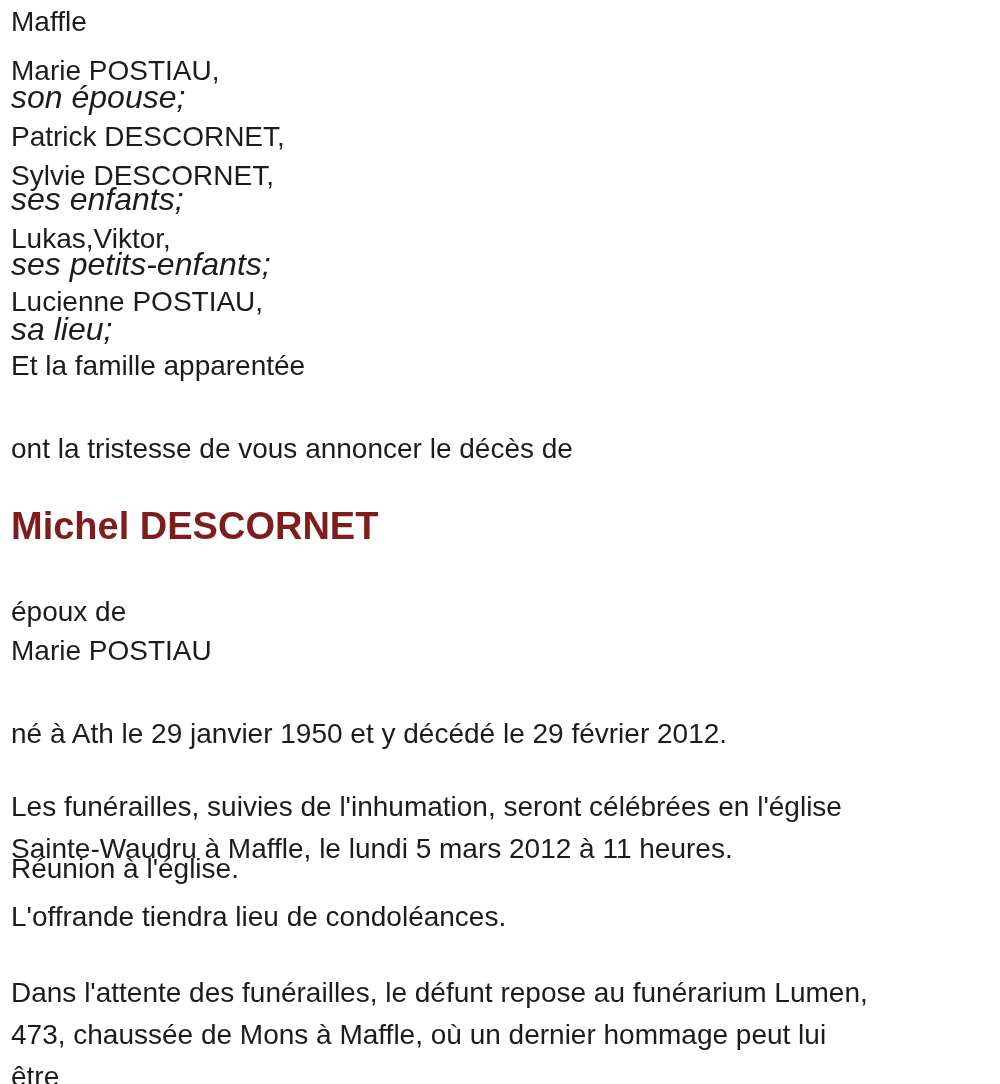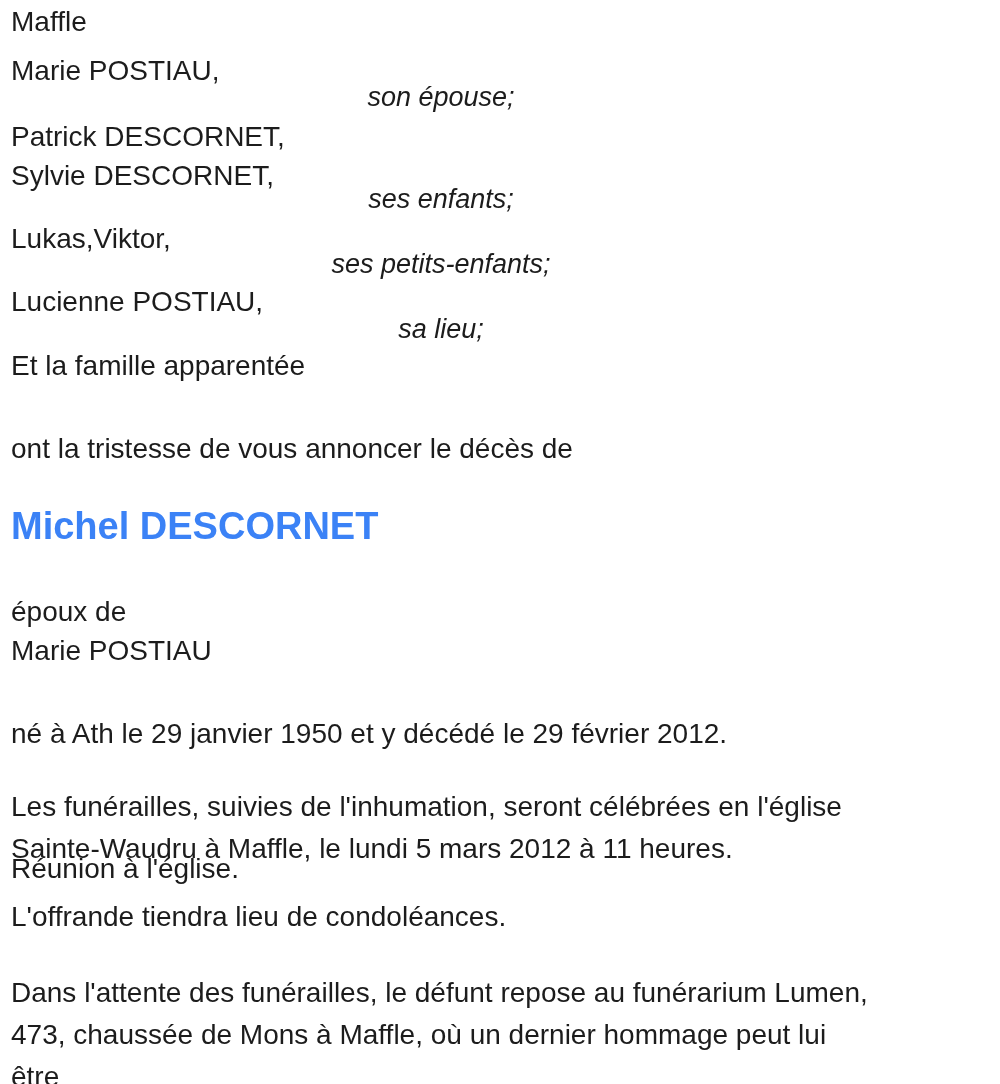--- a/index.html
+++ b/index.html
@@ -20,33 +20,33 @@
     position: absolute;
     left: 11px;
     right: 10px;
     font-size: 28px;
     line-height: 30px;
     font-weight: 400;
     white-space: nowrap;
   }
   .rel {
     font-style: italic;
-    text-align: center;
-    font-size: 27px;
+    text-align: left;
+    font-size: 32px;
   }
   .para {
     white-space: pre-line;
     line-height: 42px;
     margin-top: 26px;
   }
   .title {
     font-size: 38px;
     font-weight: 700;
     line-height: 42px;
-    color: #3b82f6;
+    color: #7f1d1d;
   }
 </style>
 </head>
 <body>
 
 <div class="page">
 
   <div class="ln" style="top:7px">Maffle</div>
 
   <div class="ln" style="top:56px">Marie POSTIAU,</div>

